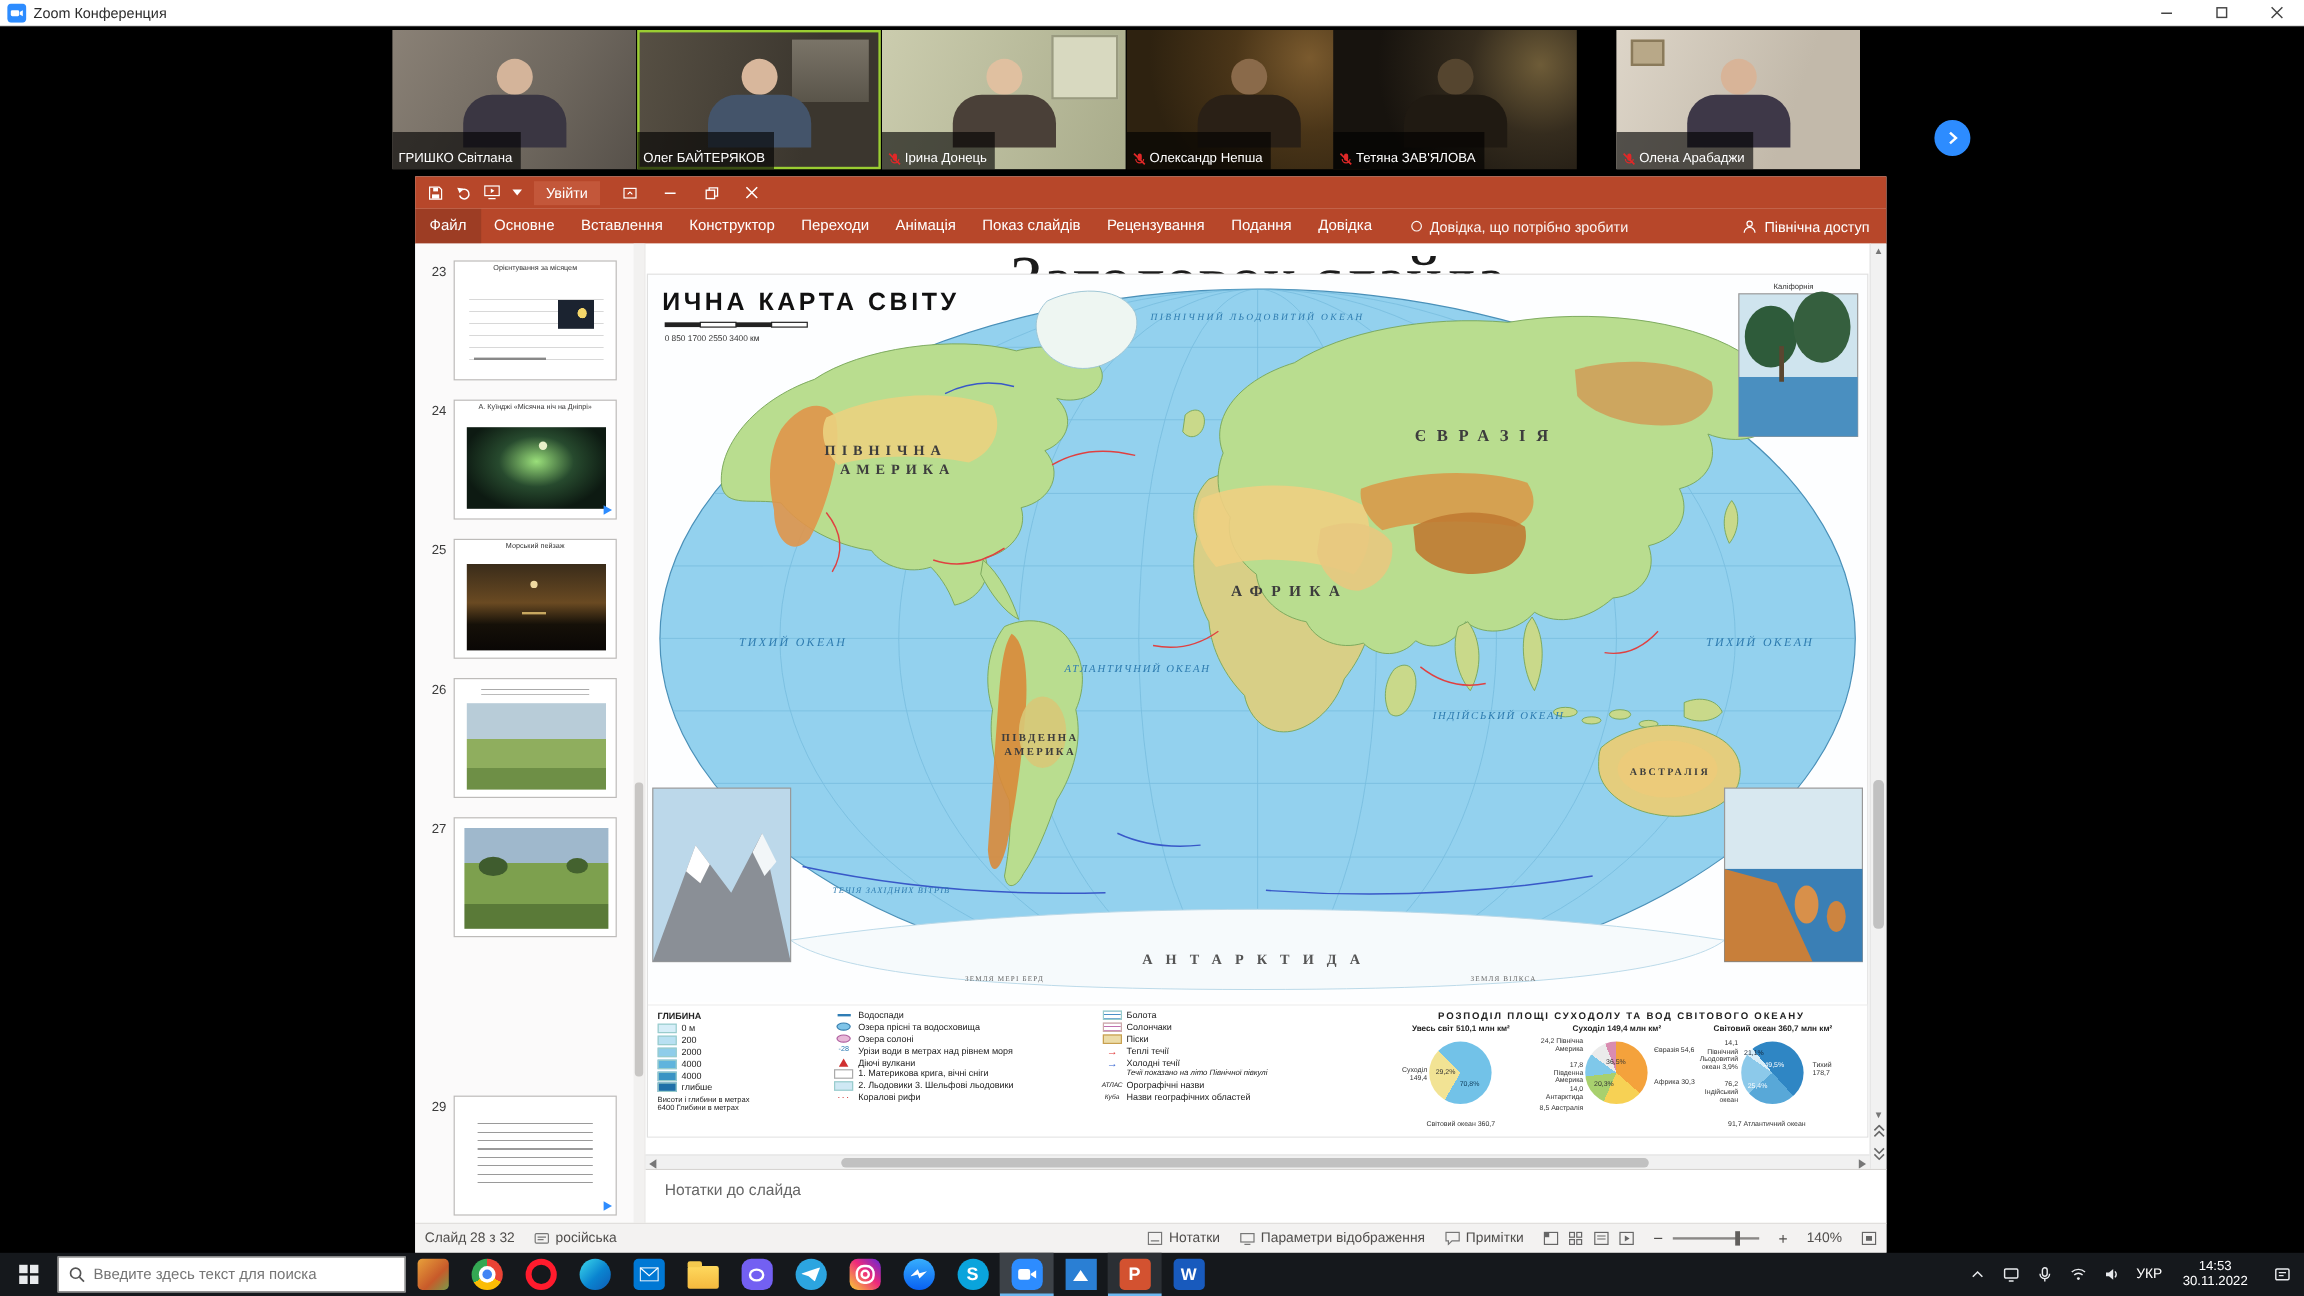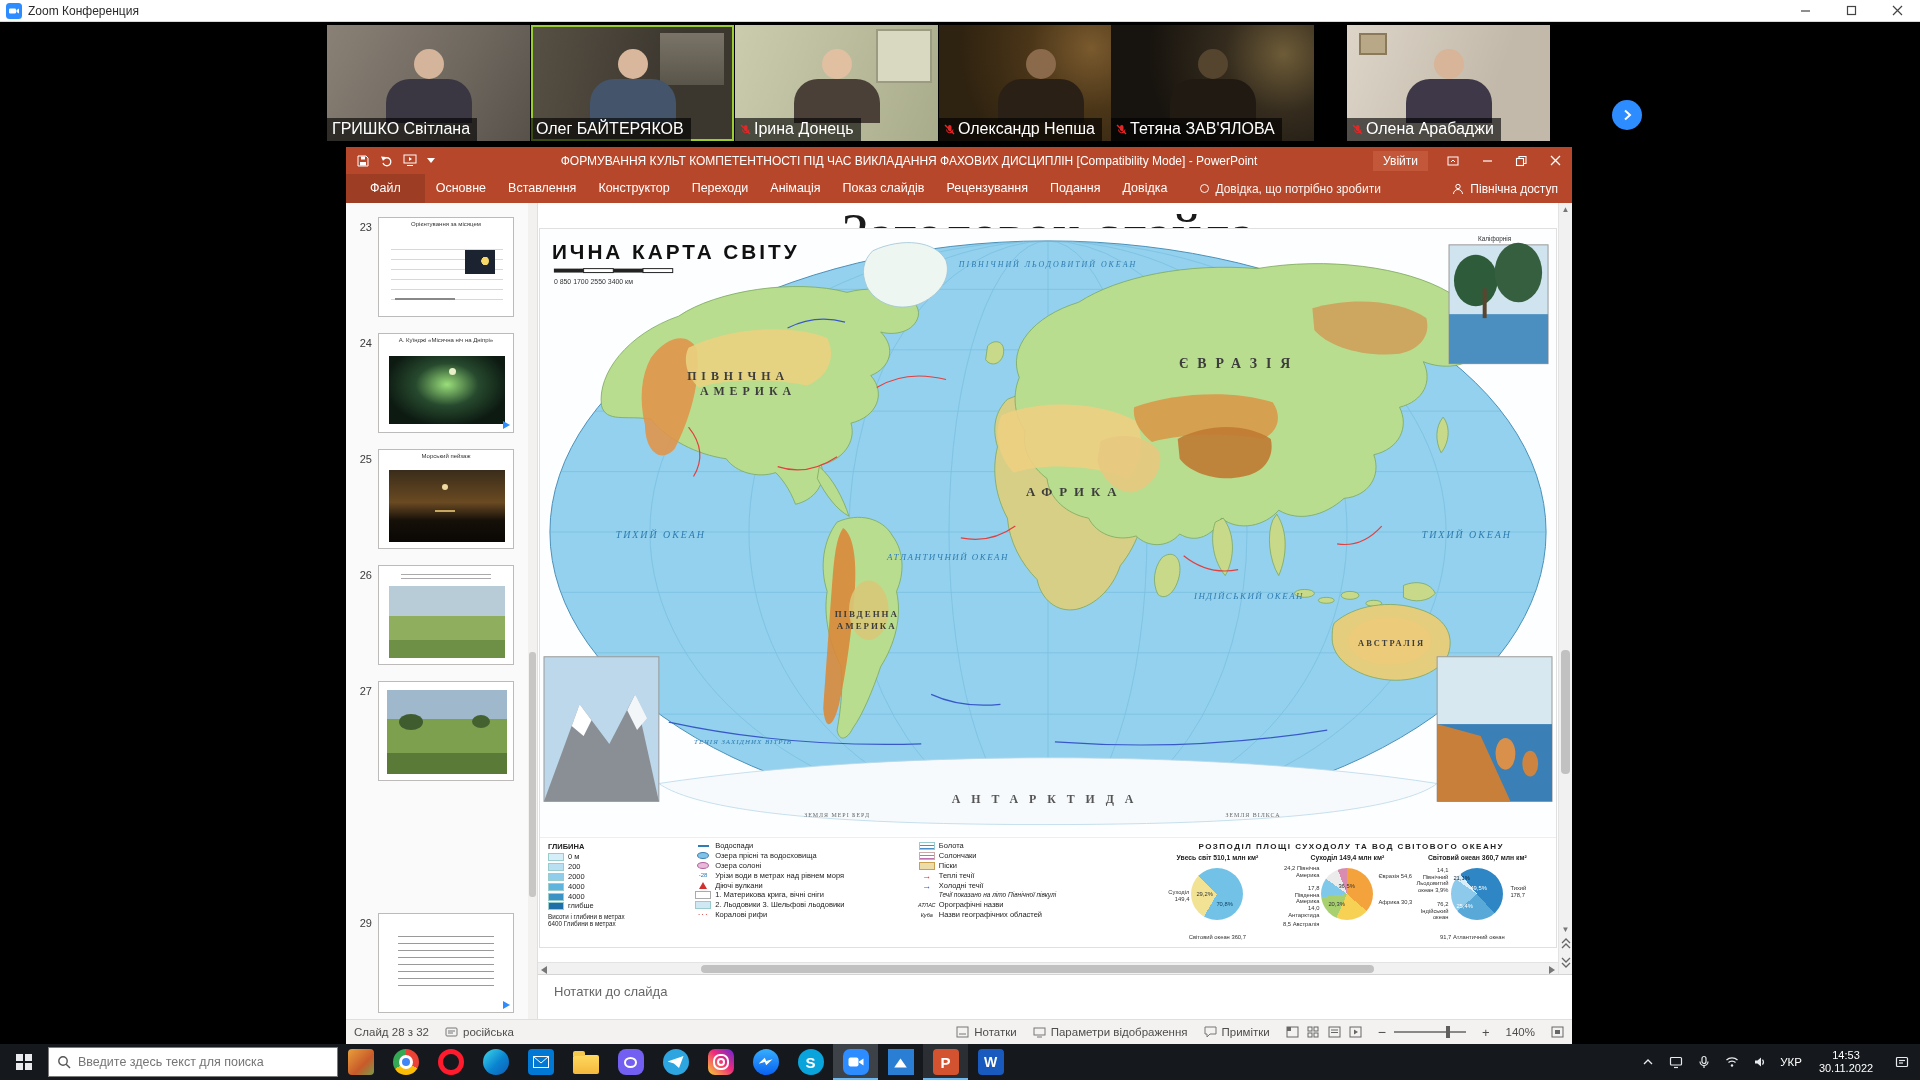--- a/index.html
+++ b/index.html
@@ -11,35 +11,35 @@
   
   .ztb{left:0;top:0;width:1920px;height:22px;background:#fff;display:flex;align-items:center;border-bottom:1px solid #d8d8d8;padding-left:6px}
   .ztb-title{font-size:12px;color:#2b2b2b;margin-left:6px}
   .zwin{margin-left:auto;display:flex;height:100%}
   .zwbtn{width:46px;display:flex;align-items:center;justify-content:center;color:#444}
 
   
   .vstrip{left:0;top:22px;width:1920px;height:122px;background:#000}
   .vthumb{position:absolute;top:3px;width:203px;height:116px;overflow:hidden;background:#222}
   .vthumb.active{outline:2px solid #9ACD32;outline-offset:-2px}
-  .vname{position:absolute;left:0;bottom:0;display:flex;align-items:center;gap:3px;background:rgba(0,0,0,.62);color:#fff;font-size:16px;padding:2px 7px 3px 5px}
+  .vname{position:absolute;left:0;bottom:0;display:flex;align-items:center;gap:3px;background:rgba(0,0,0,.62);color:#fff;font-size:11px;padding:16px 7px 3px 5px}
   .head{position:absolute;left:50%;transform:translateX(-50%);top:24px;width:30px;height:30px;border-radius:50%}
   .torso{position:absolute;left:50%;transform:translateX(-50%);bottom:18px;width:86px;height:44px;border-radius:24px 24px 0 0}
   .nextbtn{left:1612px;top:78px;width:30px;height:30px;border-radius:50%;background:#2D8CFF;display:flex;align-items:center;justify-content:center}
 
   
   .ppt{left:346px;top:147px;width:1226px;height:897px;background:#fff}
   .ptb{position:absolute;left:0;top:0;width:100%;height:27px;background:#B7472A;display:flex;align-items:center;color:#fff}
   .qat{display:flex;align-items:center;gap:10px;padding:0 10px}
   .ptitle{flex:1;text-align:center;font-size:12px;white-space:nowrap;overflow:hidden;text-overflow:ellipsis}
   .signin{font-size:12px;background:#c3573a;padding:3px 10px;margin-right:8px}
   .pwbtn{width:34px;height:27px;display:flex;align-items:center;justify-content:center}
   .ptabs{position:absolute;left:0;top:27px;width:100%;height:29px;background:#B7472A;display:flex;align-items:center;color:#fff}
   .tab{font-size:12.5px;padding:0 11px;line-height:29px;white-space:nowrap}
-  .tab.file{background:rgba(0,0,0,.14);padding:0 24px}
+  .tab.file{background:rgba(0,0,0,.14);padding:0 12px}
   .tellme{display:flex;align-items:center;gap:6px;font-size:12px;margin-left:22px;opacity:.95}
   .share{display:flex;align-items:center;gap:6px;font-size:12px;margin-left:auto;margin-right:14px}
 
   
   .panel{position:absolute;left:0;top:56px;width:192px;height:816px;background:#fbfafa;border-right:1px solid #e1dfdd}
   .trow{position:absolute;left:8px;display:flex}
   .tnum{width:24px;font-size:11px;color:#3b3b3b;text-align:right;padding:4px 6px 0 0}
   .tbox{width:136px;height:100px;background:#fff;border:1px solid #bdbbb9;overflow:hidden;position:relative}
   .tbox.sel{border:2px solid #B7472A}
   .tcap{font-size:6px;color:#333;text-align:center;padding-top:3px;line-height:1.2}
@@ -240,21 +240,20 @@
           </span>
         <span style="display:inline-flex">
             <svg width="14" height="13">
               <rect x="1" y="1" width="12" height="8" fill="none" stroke="#fff"></rect>
               <path d="M6 3 L9 5 L6 7 Z" fill="#fff"></path>
               <line x1="4" y1="11.5" x2="10" y2="11.5" stroke="#fff"></line>
             </svg>
           </span>
         <span style="width:0;height:0;border-left:4px solid transparent;border-right:4px solid transparent;border-top:5px solid #fff"></span>
       </div>
-      <div class="ptitle">ФОРМУВАННЯ КУЛЬТ КОМПЕТЕНТНОСТІ ПІД ЧАС ВИКЛАДАННЯ ФАХОВИХ ДИСЦИПЛІН [Compatibility Mode] - PowerPoint</div>
       <div class="signin">Увійти</div>
       <div class="pwbtn">
           <svg width="12" height="12">
             <rect x="1" y="2" width="10" height="8" fill="none" stroke="#fff"></rect>
             <path d="M4 7 L6 5 L8 7" stroke="#fff" fill="none"></path>
           </svg>
         </div>
       <div class="pwbtn">
           <svg width="11" height="11">
             <line x1="1" y1="6" x2="10" y2="6" stroke="#fff" stroke-width="1.2"></line>

